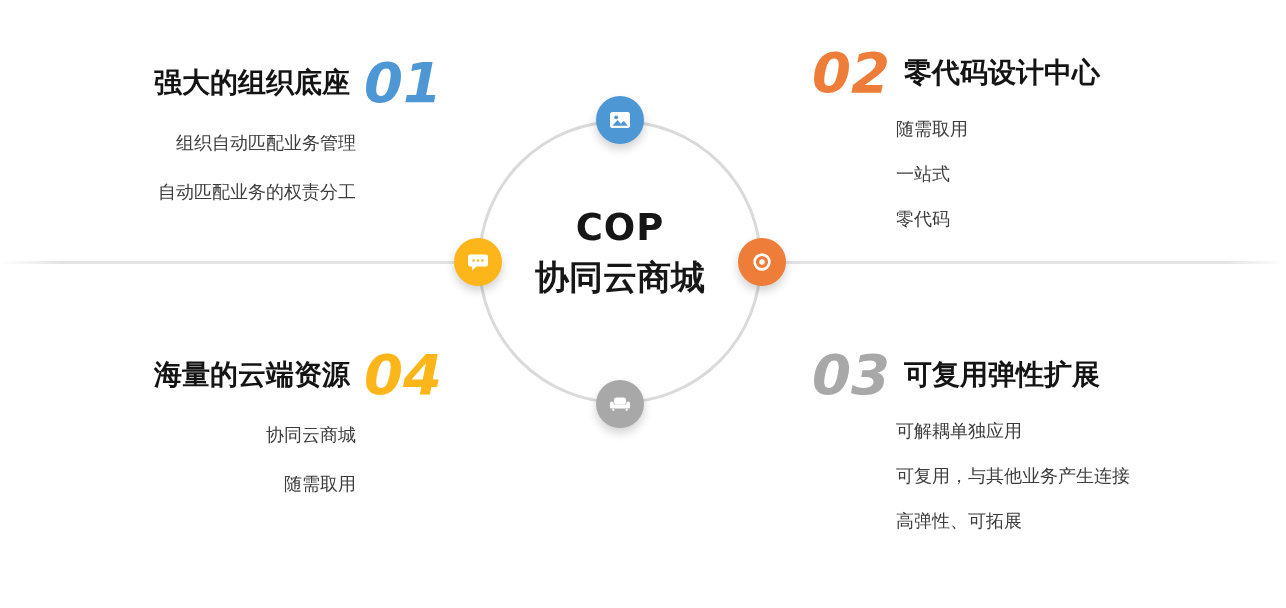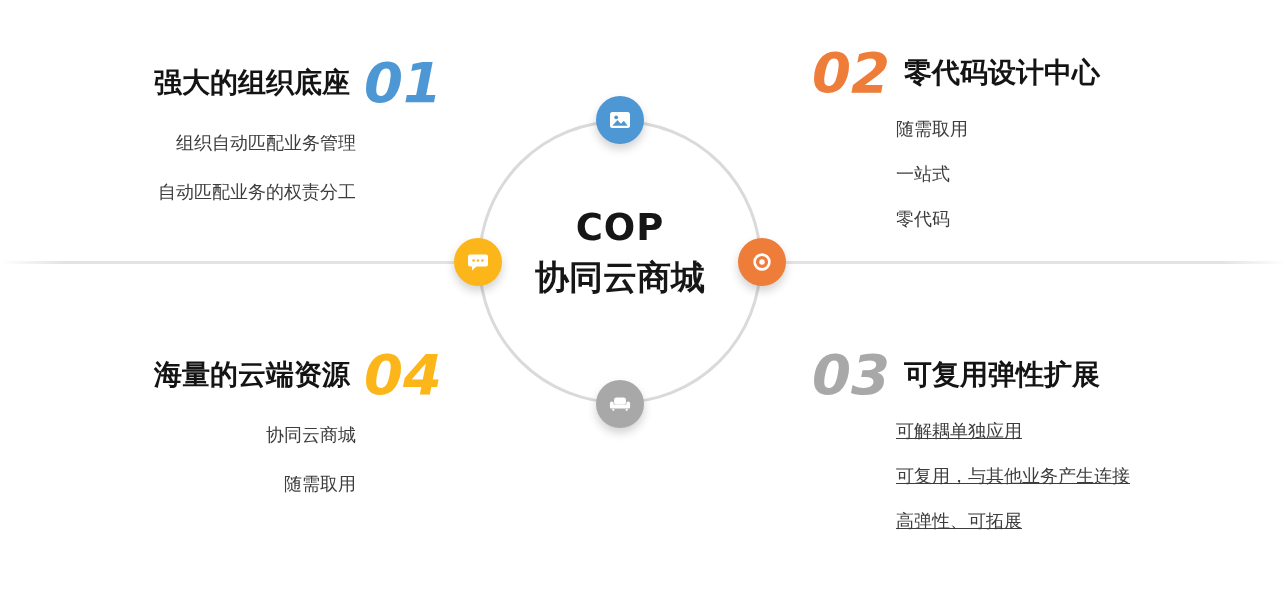--- a/index.html
+++ b/index.html
@@ -56,21 +56,21 @@
   .s1 .items{text-align:right;margin:6px 86px 0 0;}
   .n1{color:#4e97d5;}
 
   .s2{left:812px;top:44px;width:440px;}
   .s2 .items{margin:4px 0 0 84px;}
   .s2 .item{line-height:45px;}
   .n2{color:#ef7d3a;}
 
   .s3{left:812px;top:346px;width:460px;}
   .s3 .items{margin:4px 0 0 84px;}
-  .s3 .item{line-height:45px;text-decoration:underline;}
+  .s3 .item{line-height:45px;}
   .n3{color:#a8a8a8;}
 
   .s4{left:60px;top:346px;width:382px;}
   .s4 .head{justify-content:flex-end;}
   .s4 .items{text-align:right;margin:6px 86px 0 0;}
   .n4{color:#fcb61a;}
 </style>
 </head>
 <body>
 

